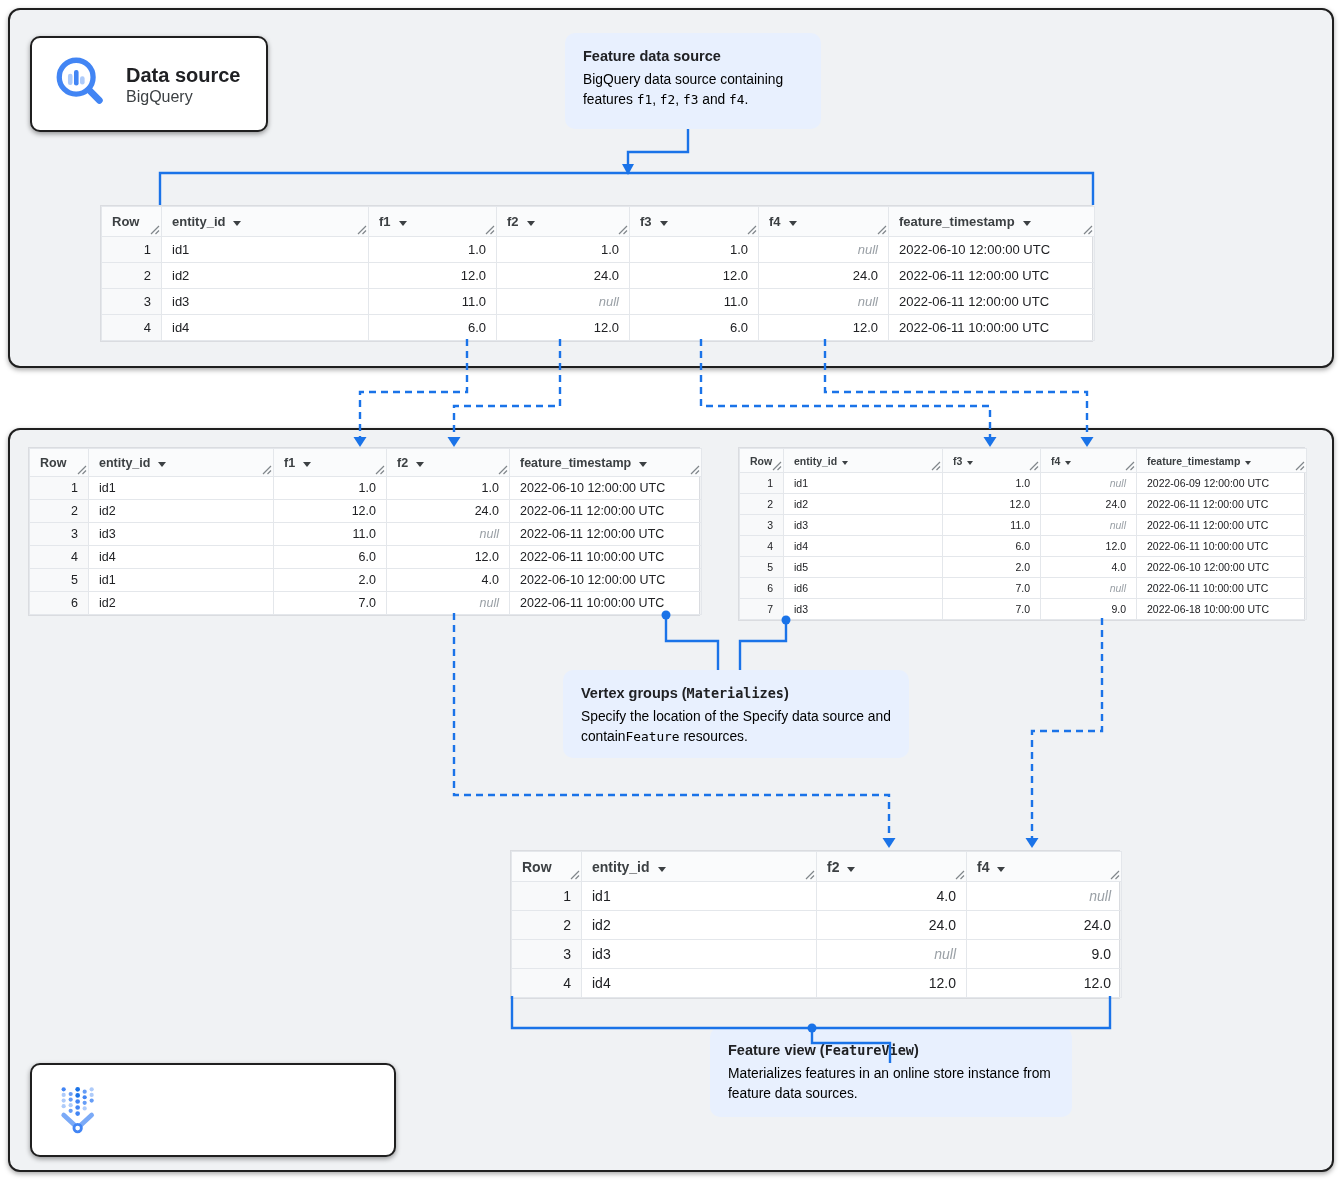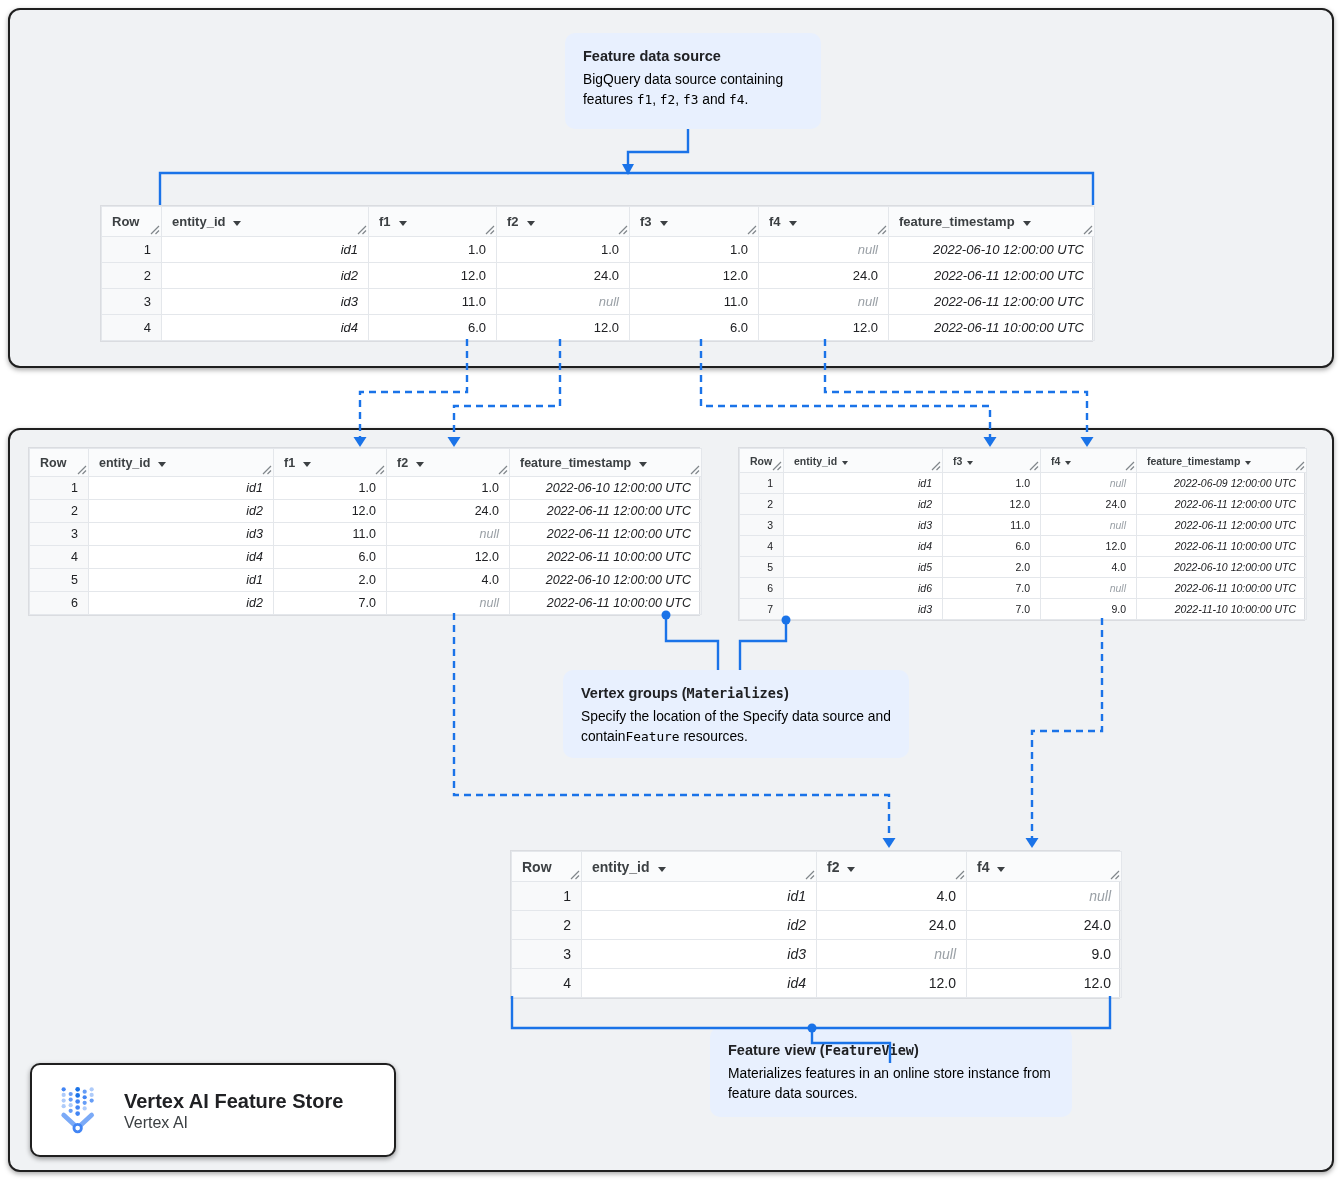--- a/index.html
+++ b/index.html
@@ -38,21 +38,21 @@
   .tbl{position:absolute;z-index:3;background:#fff;border:1px solid #dadce0;}
   #tbl-source{left:100px;top:205px;width:993px;}
   #tbl-fg1{left:28px;top:447px;width:672px;}
   #tbl-fg2{left:738px;top:447px;width:567px;}
   #tbl-fv{left:510px;top:850px;width:610px;}
   table.bq{width:100%;border-collapse:collapse;table-layout:fixed;}
   table.bq th,table.bq td{border:1px solid #e4e7eb;padding:0 10px;overflow:hidden;white-space:nowrap;}
   table.bq th{position:relative;background:#fafbfc;font-weight:bold;color:#3c4043;text-align:left;}
   td.rowcol,th.rowcol{background:#f8f9fa;}
   td.r{text-align:right;}
-  td.l{text-align:right;font-style:italic;}
+  td.l{text-align:left;}
   th .sort{display:inline-block;width:0;height:0;border-left:4.5px solid transparent;
            border-right:4.5px solid transparent;border-top:5px solid #3c4043;margin-left:8px;}
   th .rh{position:absolute;right:1px;bottom:1px;line-height:0;}
   td.nul{font-style:italic;color:var(--null);text-align:right;}
   
   .t-src{font-size:13px;}   .t-src th{height:30px;} .t-src td{height:26px;}
   .t-fg1{font-size:12.5px;} .t-fg1 th{height:28px;} .t-fg1 td{height:23px;}
   .t-fg2{font-size:10.5px;} .t-fg2 th{height:24px;} .t-fg2 td{height:21px;}
   .t-fg2 th,.t-fg2 td{padding:0 8px;}
   .t-fg2 th .sort{border-left-width:3.5px;border-right-width:3.5px;border-top-width:4px;margin-left:5px;}
@@ -66,20 +66,35 @@
   #wires .dot{fill:var(--blue);}
 </style>
 </head>
 <body>
 
 <div id="canvas">
 
   <div class="big-box" id="box-top"></div>
   <div class="big-box" id="box-bottom"></div>
 
+  <div class="card" id="card-datasource">
+    <span>
+      <svg width="58" height="58" viewBox="0 0 24 24">
+        <circle cx="10" cy="10" r="7" fill="#fff" stroke="#4285f4" stroke-width="2.2"></circle>
+        <rect x="6.6" y="8.6" width="1.9" height="4.6" rx="0.9" fill="#aecbfa"></rect>
+        <rect x="9.1" y="7" width="1.9" height="6.4" rx="0.9" fill="#4285f4"></rect>
+        <rect x="11.6" y="9.6" width="1.9" height="3.4" rx="0.9" fill="#aecbfa"></rect>
+        <line x1="15.3" y1="15.3" x2="19.6" y2="19.6" stroke="#4285f4" stroke-width="2.8" stroke-linecap="round"></line>
+      </svg>
+    </span>
+    <span class="titles">
+      <div class="t">Data source</div>
+      <div class="s">BigQuery</div>
+    </span>
+  </div>
 
   <div class="callout" id="callout-fds">
     <div class="ct"><span>Feature data source</span></div>
     <div class="cb"><span>BigQuery data source containing features </span><span class="mono">f1</span><span>, </span><span class="mono">f2</span><span>, </span><span class="mono">f3</span><span> and </span><span class="mono">f4</span><span>.</span></div>
   </div>
 
   <div class="tbl t-src" id="tbl-source">
       <table class="bq">
         <colgroup>
           <col style="width: 60px;">
@@ -298,21 +313,21 @@
             <td class="l">id6</td>
             <td class="r">7.0</td>
             <td class="nul">null</td>
             <td class="l">2022-06-11 10:00:00 UTC</td>
           </tr>
           <tr>
             <td class="rowcol r">7</td>
             <td class="l">id3</td>
             <td class="r">7.0</td>
             <td class="r">9.0</td>
-            <td class="l">2022-11-10 10:00:00 UTC</td>
+            <td class="l">2022-06-18 10:00:00 UTC</td>
           </tr>
         </tbody>
       </table>
     </div>
   <div class="tbl t-fv" id="tbl-fv">
       <table class="bq">
         <colgroup>
           <col style="width: 70px;">
           <col style="width: 235px;">
           <col style="width: 150px;">
@@ -395,24 +410,20 @@
             <circle cx="14" cy="9.8" r="0.9" fill="#669df6"></circle>
             <circle cx="14" cy="12.2" r="0.9" fill="#aecbfa"></circle>
           <circle cx="17" cy="4" r="0.9" fill="#aecbfa"></circle>
             <circle cx="17" cy="6.4" r="0.9" fill="#aecbfa"></circle>
             <circle cx="17" cy="8.8" r="0.9" fill="#669df6"></circle>
         </g>
         <path d="M5 15 L11 20.6 L17 15" fill="none" stroke="#7baaf7" stroke-width="2" stroke-linecap="round" stroke-linejoin="round"></path>
         <circle cx="11" cy="20.6" r="1.6" fill="#fff" stroke="#4285f4" stroke-width="1.2"></circle>
       </svg>
     </span>
-    <span class="titles">
-      <div class="t">Vertex AI Feature Store</div>
-      <div class="s">Vertex AI</div>
-    </span>
   </div>
 
   <svg id="wires" width="1344" height="1190" viewBox="0 0 1344 1190">
 
     <path class="ln" d="M688,129 V152 H628 V166"></path>
     <polygon class="arr" points="622,164 634,164 628,175"></polygon>
     <path class="ln" d="M160,205 V173 H1093 V205"></path>
 
     <path class="ln dash" d="M467,339 V392 H360 V438"></path>
     <polygon class="arr" points="353.5,437 366.5,437 360,447"></polygon>

